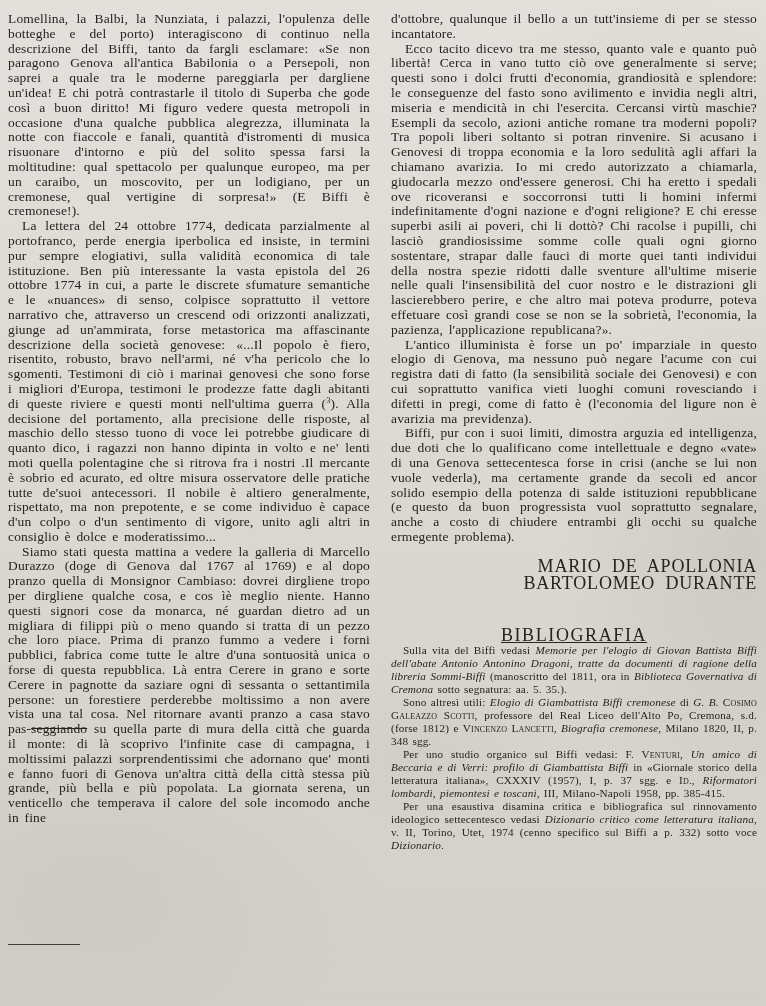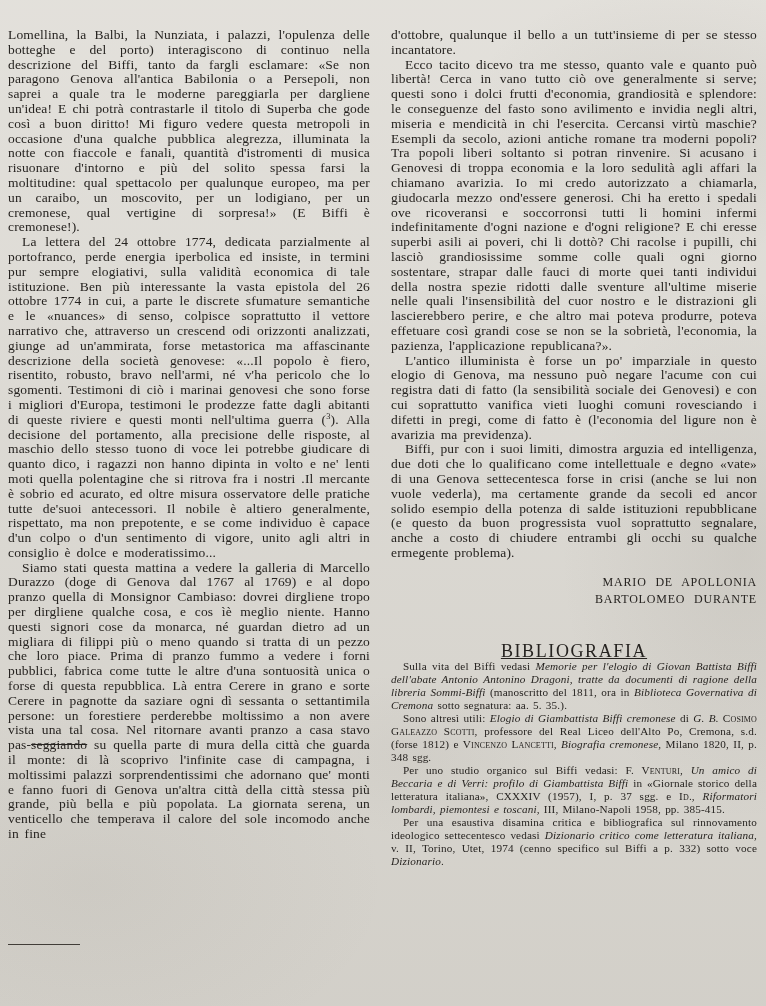--- a/index.html
+++ b/index.html
@@ -16,21 +16,21 @@
     background-color: #dbd8d1;
     background-image:
       radial-gradient(ellipse 300px 200px at 88% 12%, rgba(115,110,100,0.10), transparent 70%),
       radial-gradient(ellipse 260px 380px at 97% 55%, rgba(115,110,100,0.12), transparent 70%),
       radial-gradient(ellipse 420px 260px at 12% 88%, rgba(120,115,105,0.08), transparent 70%),
       radial-gradient(ellipse 200px 120px at 55% 75%, rgba(120,115,105,0.06), transparent 70%),
       linear-gradient(180deg, rgba(255,255,255,0.22), rgba(0,0,0,0.04));
   }
   .col {
     position: absolute;
-    top: 28px;
+    top: 12px;
     text-align: justify;
     font-size: 13.5px;
     line-height: 14.8px;
     letter-spacing: 0.15px;
     word-spacing: 2.2px;
   }
   .col-left  { left: 8px;   width: 362px; }
   .col-right { left: 391px; width: 366px; }
   p { margin: 0; }
   p.indent { text-indent: 14px; }
@@ -49,21 +49,21 @@
   }
   .footnote-rule {
     width: 72px; height: 0;
     border-top: 1.6px solid #413d38;
     margin: 0 0 12px 0;
   }
   .footnote-text { text-indent: 14px; }
   .authors {
     text-align: right;
     margin-top: 13px;
-    font-size: 12px;
+    font-size: 18px;
     line-height: 17px;
     letter-spacing: 0.8px;
     word-spacing: 5px;
   }
   .biblio-head {
     text-align: center;
     margin-top: 36px;
     font-size: 18px;
     letter-spacing: 1.6px;
     text-decoration: underline;

